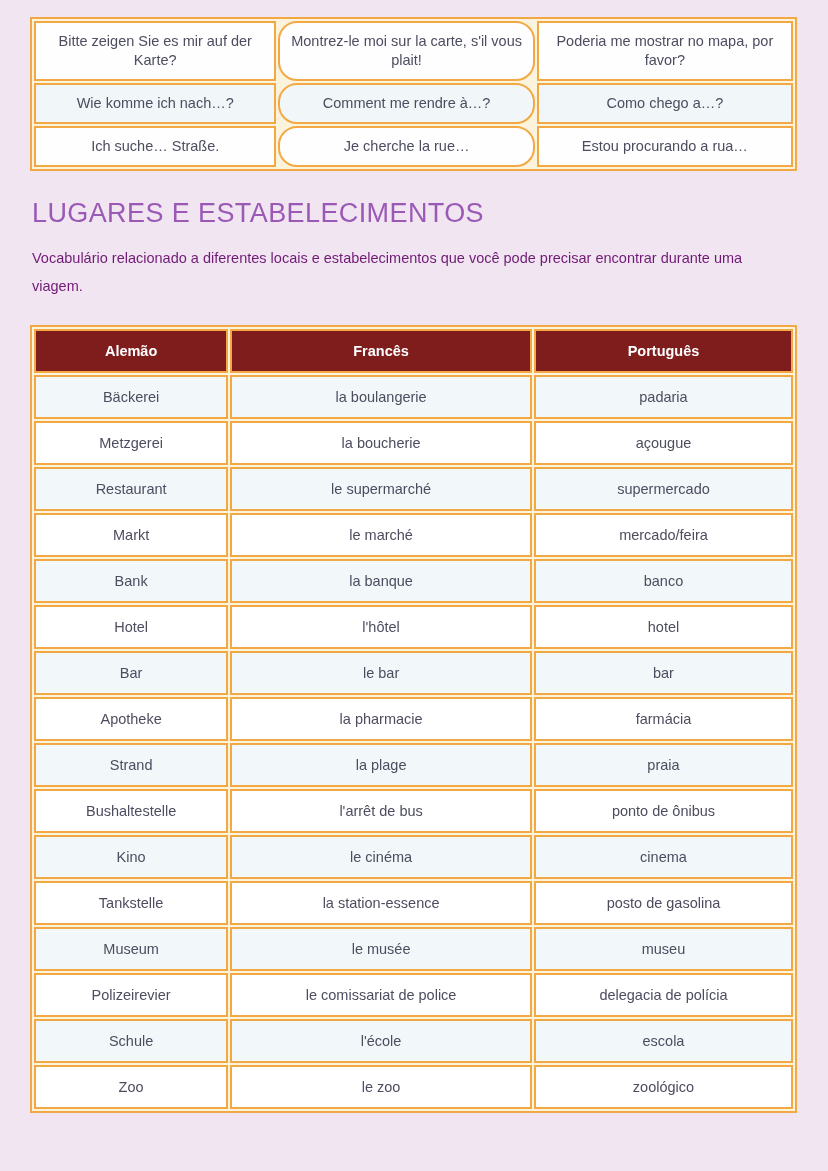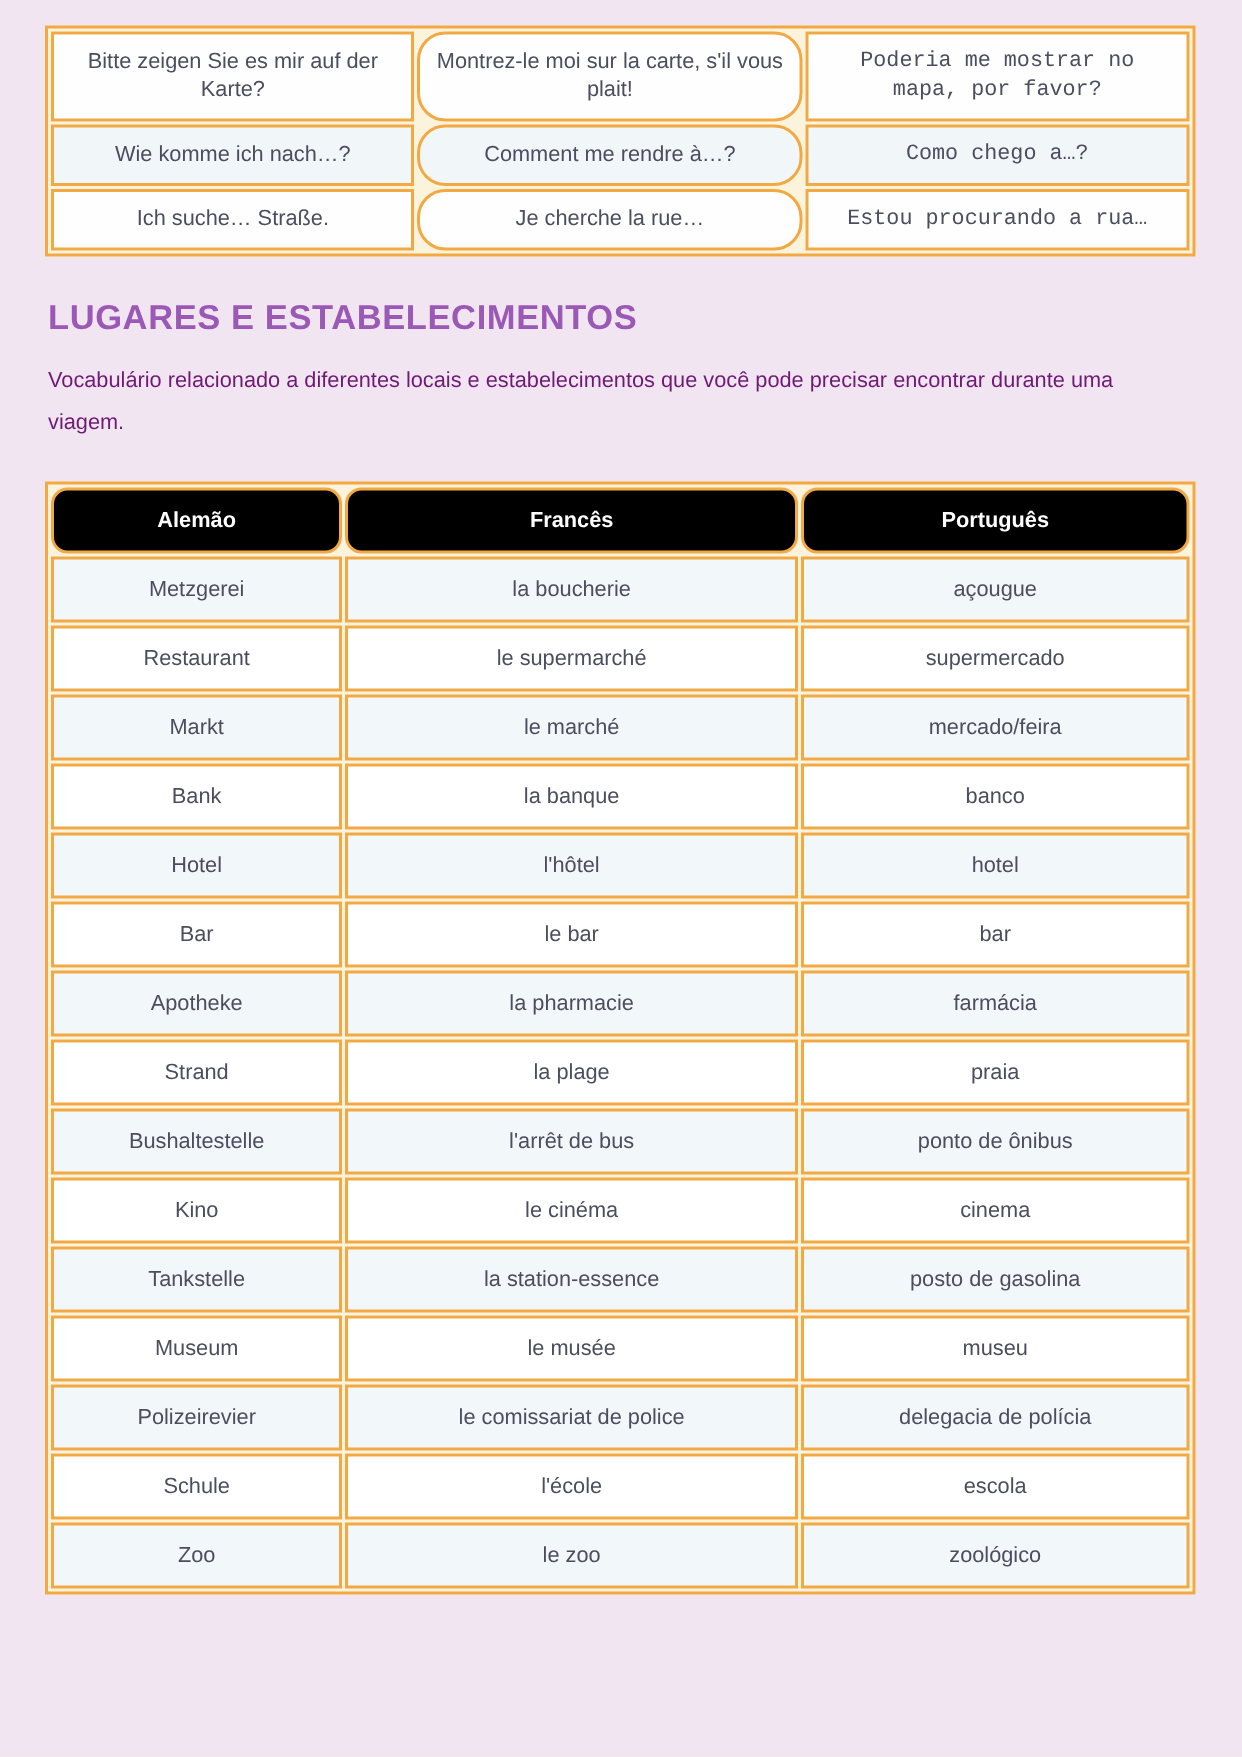--- a/index.html
+++ b/index.html
@@ -36,45 +36,44 @@
   }
 
   
   .phrase-table { margin-top: 17px; }
   .phrase-table td { height: 33px; line-height: 19px; }
   .phrase-table tr:first-child td { height: 52px; }
   .phrase-table tr:nth-child(odd) td { background: #FEFEFF; }
   .phrase-table tr:nth-child(even) td { background: #F1F6F9; }
   .phrase-table .col-1 { width: 32%; }
   .phrase-table .col-2 { width: 34%; border-radius: 19px; }
-  .phrase-table .col-3 { width: 34%; font-family: Liberation Mono, monospace; }
+  .phrase-table .col-3 { width: 34%; }
 
   .section-title {
     margin: 27px 0 0 2px;
-    font-size: 23px;
-    font-weight: 700;
+    font-size: 27px;
+    font-weight: 400;
     letter-spacing: 0.4px;
     color: #9B59B6;
   }
   .section-desc {
     margin: 15px 0 25px 2px;
     font-size: 14.5px;
     line-height: 28px;
     color: #701a75;
     max-width: 762px;
   }
 
   
   .places-table th {
-    background: #000000;
+    background: #7f1d1d;
     border-color: #F0A12E;
     color: #FFFFFF;
     font-weight: 700;
     height: 36px;
-    border-radius: 11px;
   }
   .places-table td { height: 36px; }
   .places-table tbody tr:nth-child(odd) td { background: #F2F7F9; }
   .places-table tbody tr:nth-child(even) td { background: #FFFFFF; }
   .places-table .col-de { width: 25%; }
   .places-table .col-fr { width: 40.6%; }
   .places-table .col-pt { width: 34.4%; }
 </style>
 </head>
 <body>
@@ -107,20 +106,25 @@
   <table class="vocab places-table">
     <thead>
       <tr>
         <th class="col-de">Alemão</th>
         <th class="col-fr">Francês</th>
         <th class="col-pt">Português</th>
       </tr>
     </thead>
     <tbody>
       <tr>
+        <td>Bäckerei</td>
+        <td>la boulangerie</td>
+        <td>padaria</td>
+      </tr>
+      <tr>
         <td>Metzgerei</td>
         <td>la boucherie</td>
         <td>açougue</td>
       </tr>
       <tr>
         <td>Restaurant</td>
         <td>le supermarché</td>
         <td>supermercado</td>
       </tr>
       <tr>

